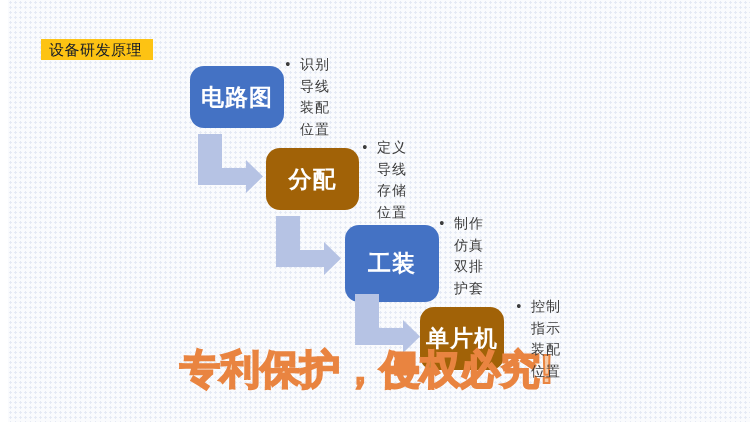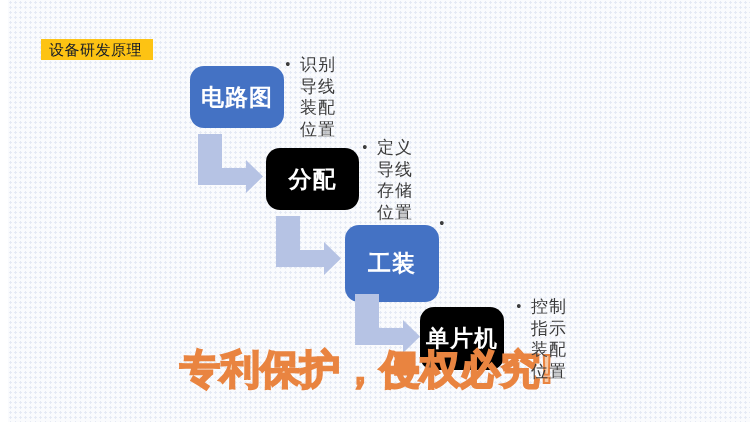--- a/index.html
+++ b/index.html
@@ -20,31 +20,31 @@
     color:#0f172a;font-size:15px;line-height:21px;
     padding-left:8px;box-sizing:border-box;
     letter-spacing:0.5px;z-index:2;
   }
   .flow-box{
     position:absolute;border-radius:14px;z-index:2;
     display:flex;align-items:center;justify-content:center;
     color:#ffffff;font-size:23px;font-weight:bold;letter-spacing:1px;
   }
   .flow-box.blue{background:#4472c4;}
-  .flow-box.orange{background:#000000;font-family:Liberation Mono, monospace;}
+  .flow-box.orange{background:#a16207;font-family:Liberation Mono, monospace;}
   .arrow{position:absolute;z-index:2;}
   .note{
     position:absolute;z-index:4;display:flex;align-items:flex-start;
     color:#3c3c3c;font-family:"Liberation Serif", serif;
   }
   .note .dot{
     width:15px;font-size:16px;line-height:21.5px;color:#3c3c3c;
   }
   .note .ncol span{
-    display:block;font-size:17px;line-height:21.5px;letter-spacing:1px;
+    display:block;font-size:14px;line-height:21.5px;letter-spacing:1px;
   }
   .watermark{
     position:absolute;left:180px;top:342px;z-index:3;
     font-size:40px;font-weight:bold;white-space:nowrap;
     color:rgba(246,166,98,0.55);
     -webkit-text-stroke:2px #e98440;
     letter-spacing:0px;
     font-family:"Liberation Sans", sans-serif;
   }
 </style>
@@ -97,20 +97,26 @@
   <div class="ncol">
     <span>定义</span>
     <span>导线</span>
     <span>存储</span>
     <span>位置</span>
   </div>
 </div>
 
 <div class="note" style="left:439px;top:213px;">
   <span class="dot">•</span>
+  <div class="ncol">
+    <span>制作</span>
+    <span>仿真</span>
+    <span>双排</span>
+    <span>护套</span>
+  </div>
 </div>
 
 <div class="note" style="left:516px;top:296px;">
   <span class="dot">•</span>
   <div class="ncol">
     <span>控制</span>
     <span>指示</span>
     <span>装配</span>
     <span>位置</span>
   </div>

